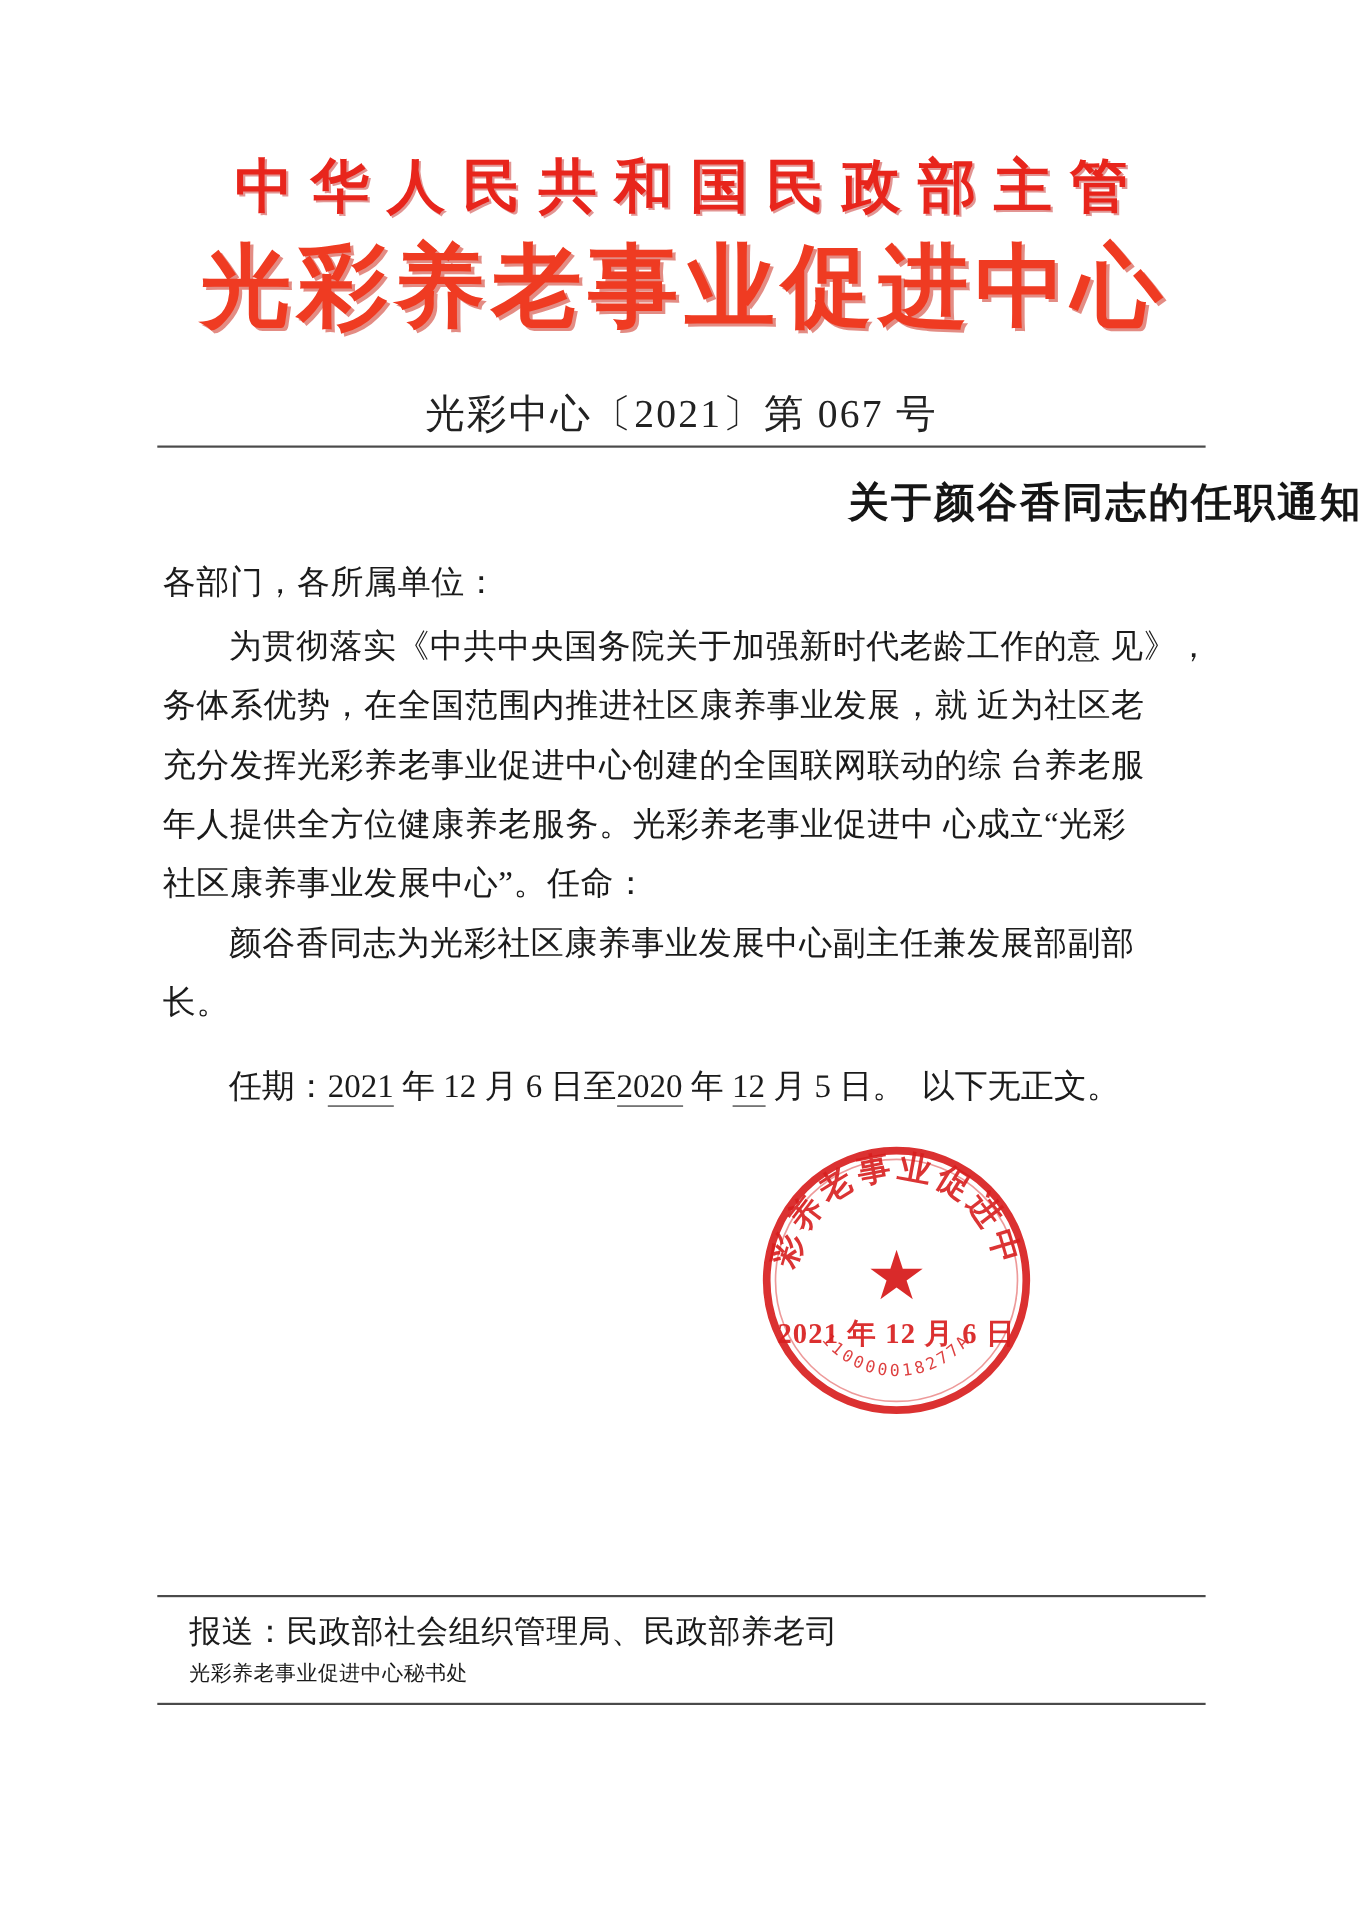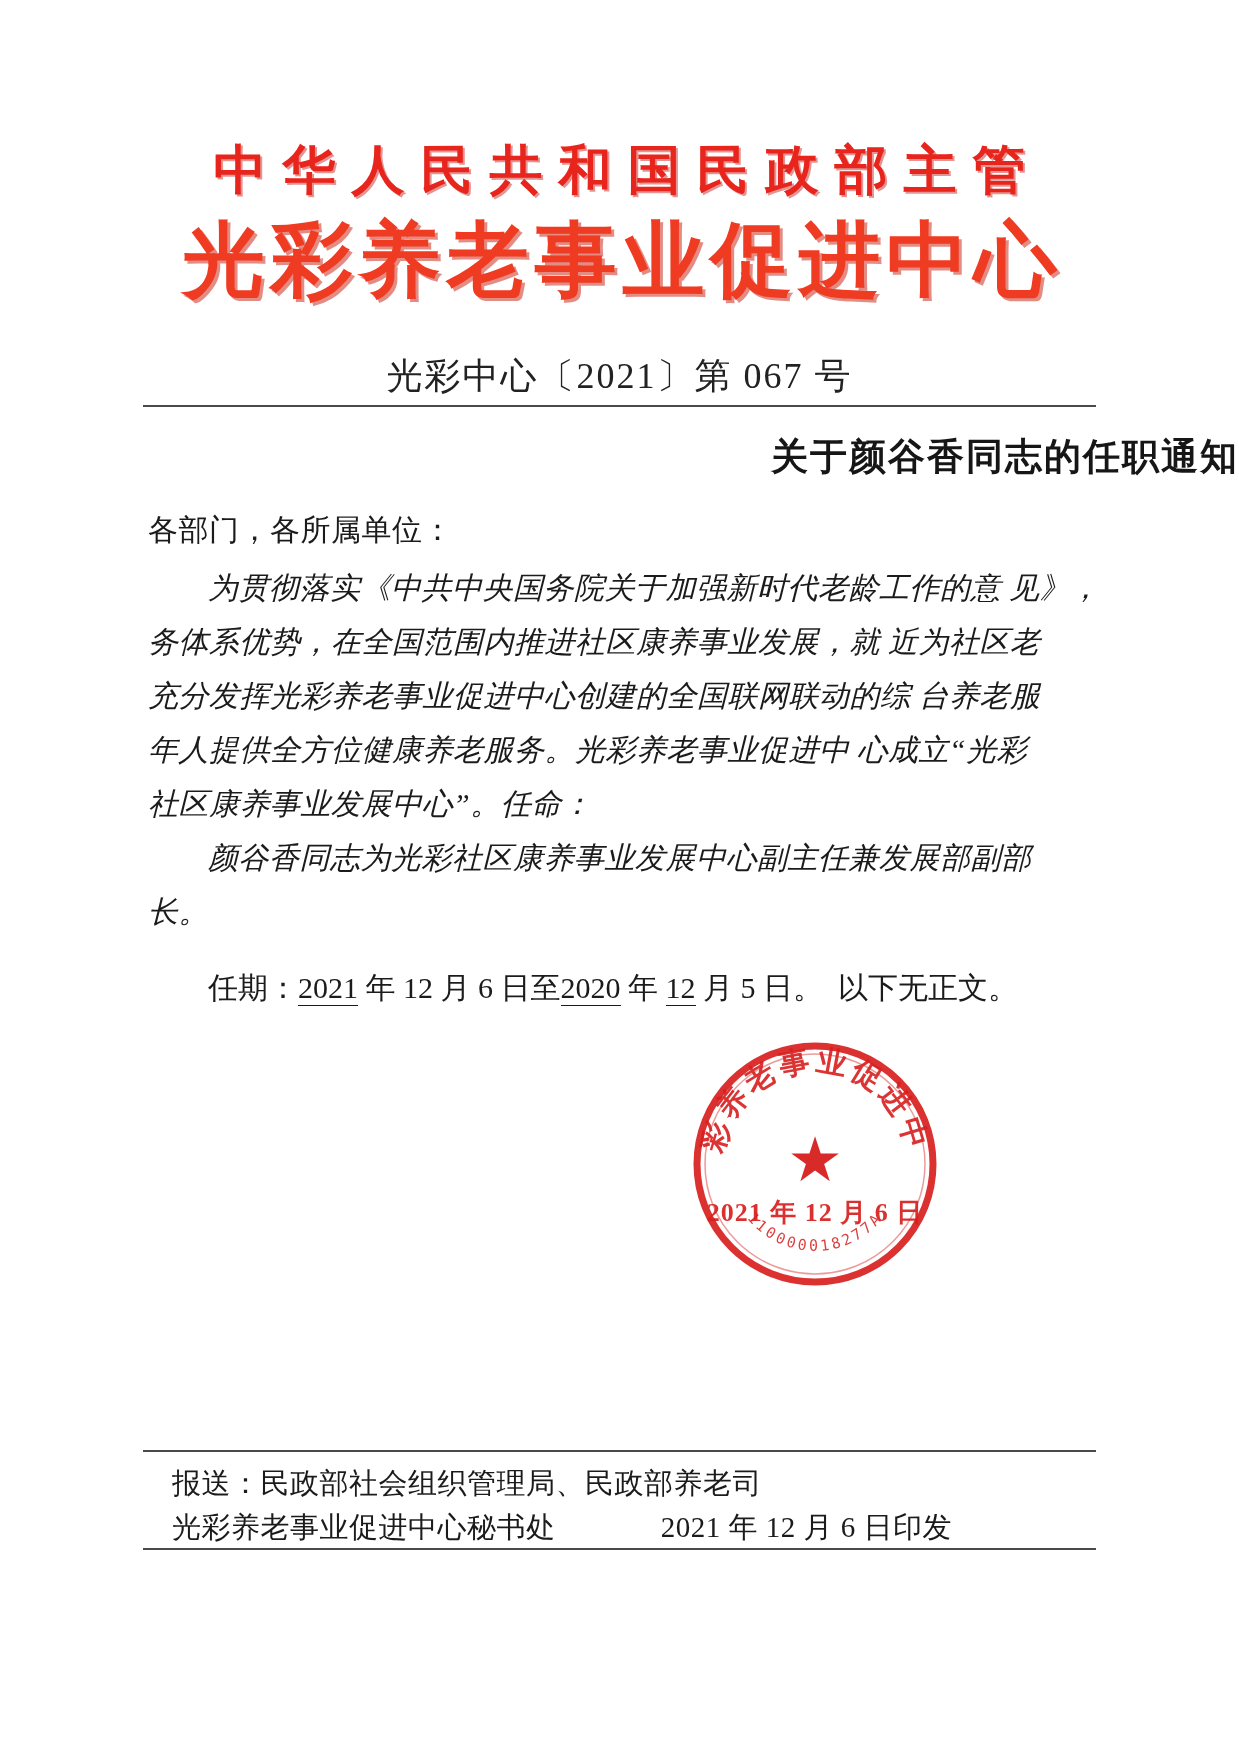--- a/index.html
+++ b/index.html
@@ -95,21 +95,21 @@
   }
   .para {
     font-size: 30px;
     line-height: 54px;
     color: #1b1b1b;
     letter-spacing: 0.5px;
     text-align: justify;
   }
   .salutation { margin: 0 0 4px 0; }
   .para-lines { margin: 0; }
-  .para-lines .ln { display: block; white-space: pre; font-style: italic; }
+  .para-lines .ln { display: block; white-space: pre; }
   .indent2 { padding-left: 60px; }
 
   .term-line {
     margin-top: 22px;
     font-size: 30px;
     line-height: 54px;
     padding-left: 60px;
     color: #1b1b1b;
   }
   .term-line u {
@@ -153,21 +153,21 @@
     letter-spacing: 0.5px;
     color: #1b1b1b;
   }
   .foot-row {
     position: absolute;
     left: 172px;
     top: 1508px;
     width: 900px;
     display: flex;
     justify-content: space-between;
-    font-size: 29px;
+    font-size: 19px;
     letter-spacing: 0.5px;
     color: #1b1b1b;
   }
   .foot-right { padding-right: 120px; }
 </style>
 </head>
 <body>
 
 <div id="page">
 
@@ -227,18 +227,17 @@
       </text>
     </svg>
   </div>
 
   <div class="rule-foot-top"></div>
 
   <div class="foot-send">报送：民政部社会组织管理局、民政部养老司</div>
 
   <div class="foot-row">
     <span>光彩养老事业促进中心秘书处</span>
-    <span class="foot-right">2021 年 12 月 6 日印发</span>
   </div>
 
   <div class="rule-foot-bottom"></div>
 
 </div>
 
 </body></html>

